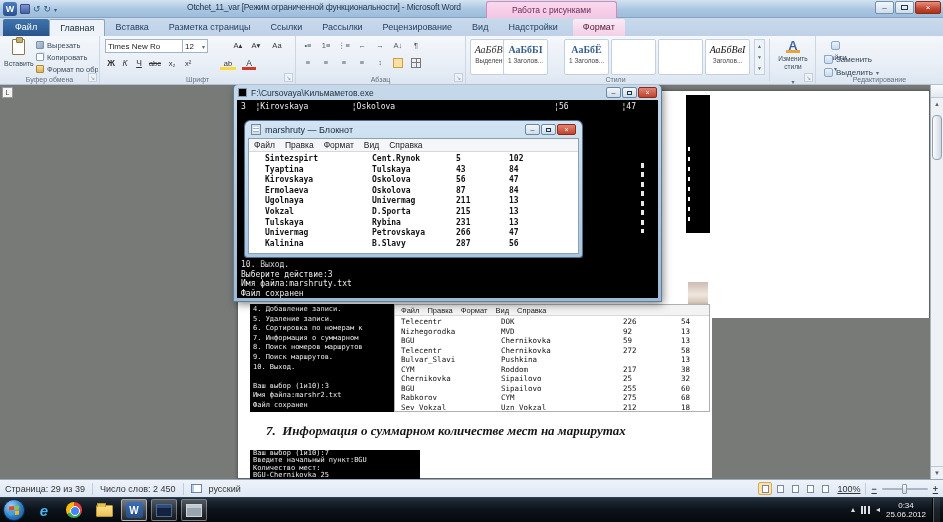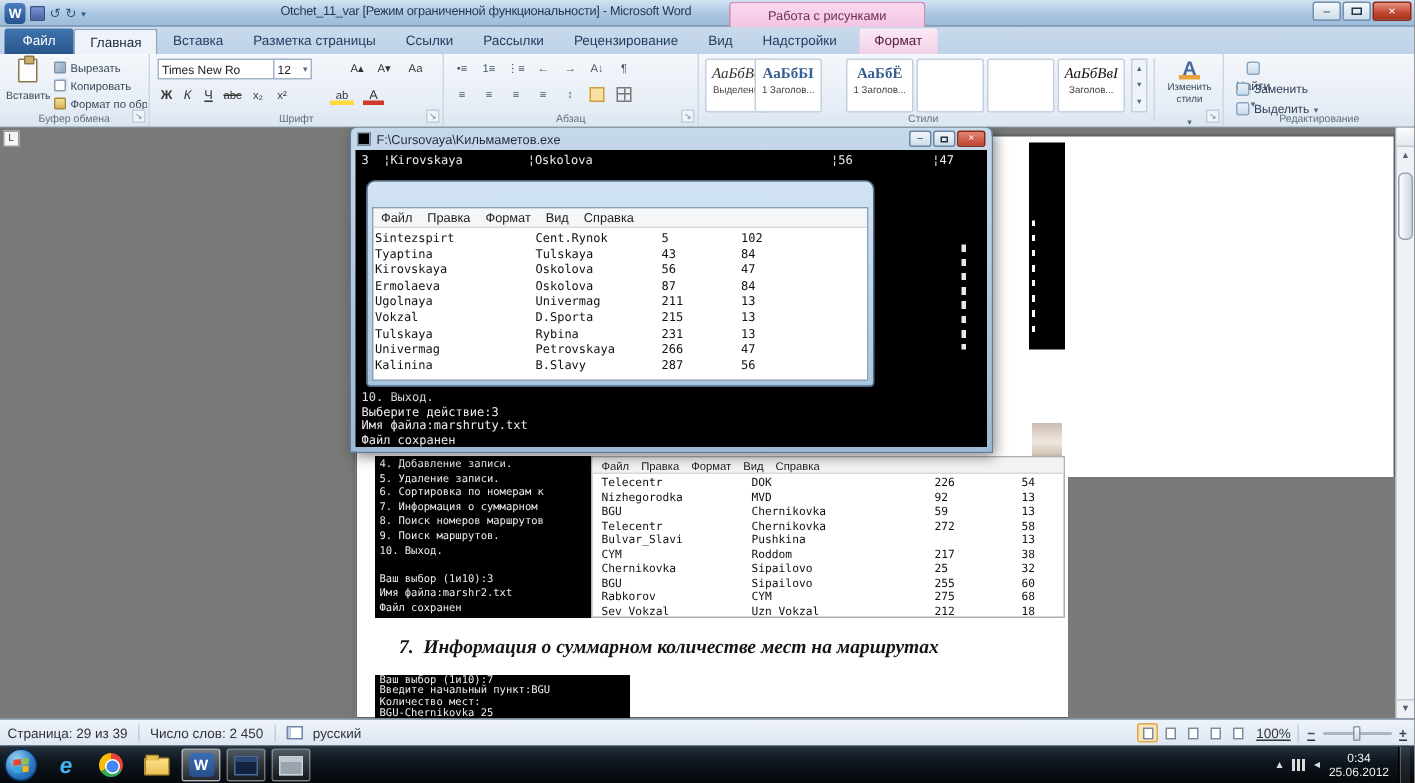--- a/index.html
+++ b/index.html
@@ -146,21 +146,21 @@
     box-shadow:0 0 0 1px #4f6e8c, 2px 4px 10px rgba(0,0,0,.55); }
   .np-title { height:17px; display:flex; align-items:center; padding:0 6px; font-size:9px; color:#16283a; }
   .np-icon { width:10px; height:11px; background:#fff; border:1px solid #7a8a9a; margin-right:4px; flex:none;
     background-image:repeating-linear-gradient(#9ab3c8 0 1px, transparent 1px 3px); background-clip:content-box; padding:2px 1px; }
   .np-client { position:absolute; left:3px; right:3px; top:17px; bottom:3px; background:#fff;
     border:1px solid #8ca0b4; display:flex; flex-direction:column; overflow:hidden; }
   .np-menu { height:13px; background:#f4f6f8; border-bottom:1px solid #d5d9dd; display:flex;
     align-items:center; font-size:8.5px; color:#222; flex:none; }
   .np-menu span { padding:0 5px; }
   .np-body { flex:1; overflow:hidden; font-family:"DejaVu Sans Mono", monospace; font-size:8px;
-    line-height:10.6px; padding:2px 0 0 1px; color:#111; }
+    line-height:10.6px; padding:2px 0 0 16px; color:#111;font-weight:bold; }
   .np-body .trow { display:grid; grid-template-columns:107px 84px 53px auto; }
 
   
   .scroll { position:absolute; left:930px; top:0; width:13px; height:394px; background:#eef1f5; border-left:1px solid #aab4c0; }
   .sc-ruler { height:13px; border-bottom:1px solid #c0c8d2; background:linear-gradient(#fafbfc,#e3e9f0); }
   .sc-up, .sc-down { height:13px; text-align:center; font-size:6px; line-height:13px; color:#55606e; }
   .sc-down { position:absolute; bottom:0; left:0; right:0; border-top:1px solid #c0c8d2; }
   .sc-thumb { position:absolute; left:1px; top:30px; width:10px; height:45px;
     background:linear-gradient(90deg,#fdfdfd,#cfd8e2); border:1px solid #93a2b4; border-radius:4px; }
 
@@ -497,20 +497,29 @@
         </span>
       </div>
       <div class="exe-body">
         <div class="exe-top"><div>3  ¦Kirovskaya         ¦Oskolova                                 ¦56           ¦47</div></div>
         <div class="exe-pipes"></div>
         <div class="exe-bottom"><div>10. Выход.</div><div>Выберите действие:3</div><div>Имя файла:marshruty.txt</div><div>Файл сохранен</div></div>
       </div>
     </div>
 
     <div id="npwin">
+      <div class="np-title">
+        <span class="np-icon"></span>
+        <span>marshruty — Блокнот</span>
+        <span class="wbtns2">
+          <span class="wbtn">–</span>
+          <span class="wbtn"><span class="maxg2"></span></span>
+          <span class="wbtn close">×</span>
+        </span>
+      </div>
       <div class="np-client">
         <div class="np-menu">
             <span>Файл</span>
             <span>Правка</span>
             <span>Формат</span>
             <span>Вид</span>
             <span>Справка</span>
           </div>
         <div class="np-body">
             <div class="trow">

